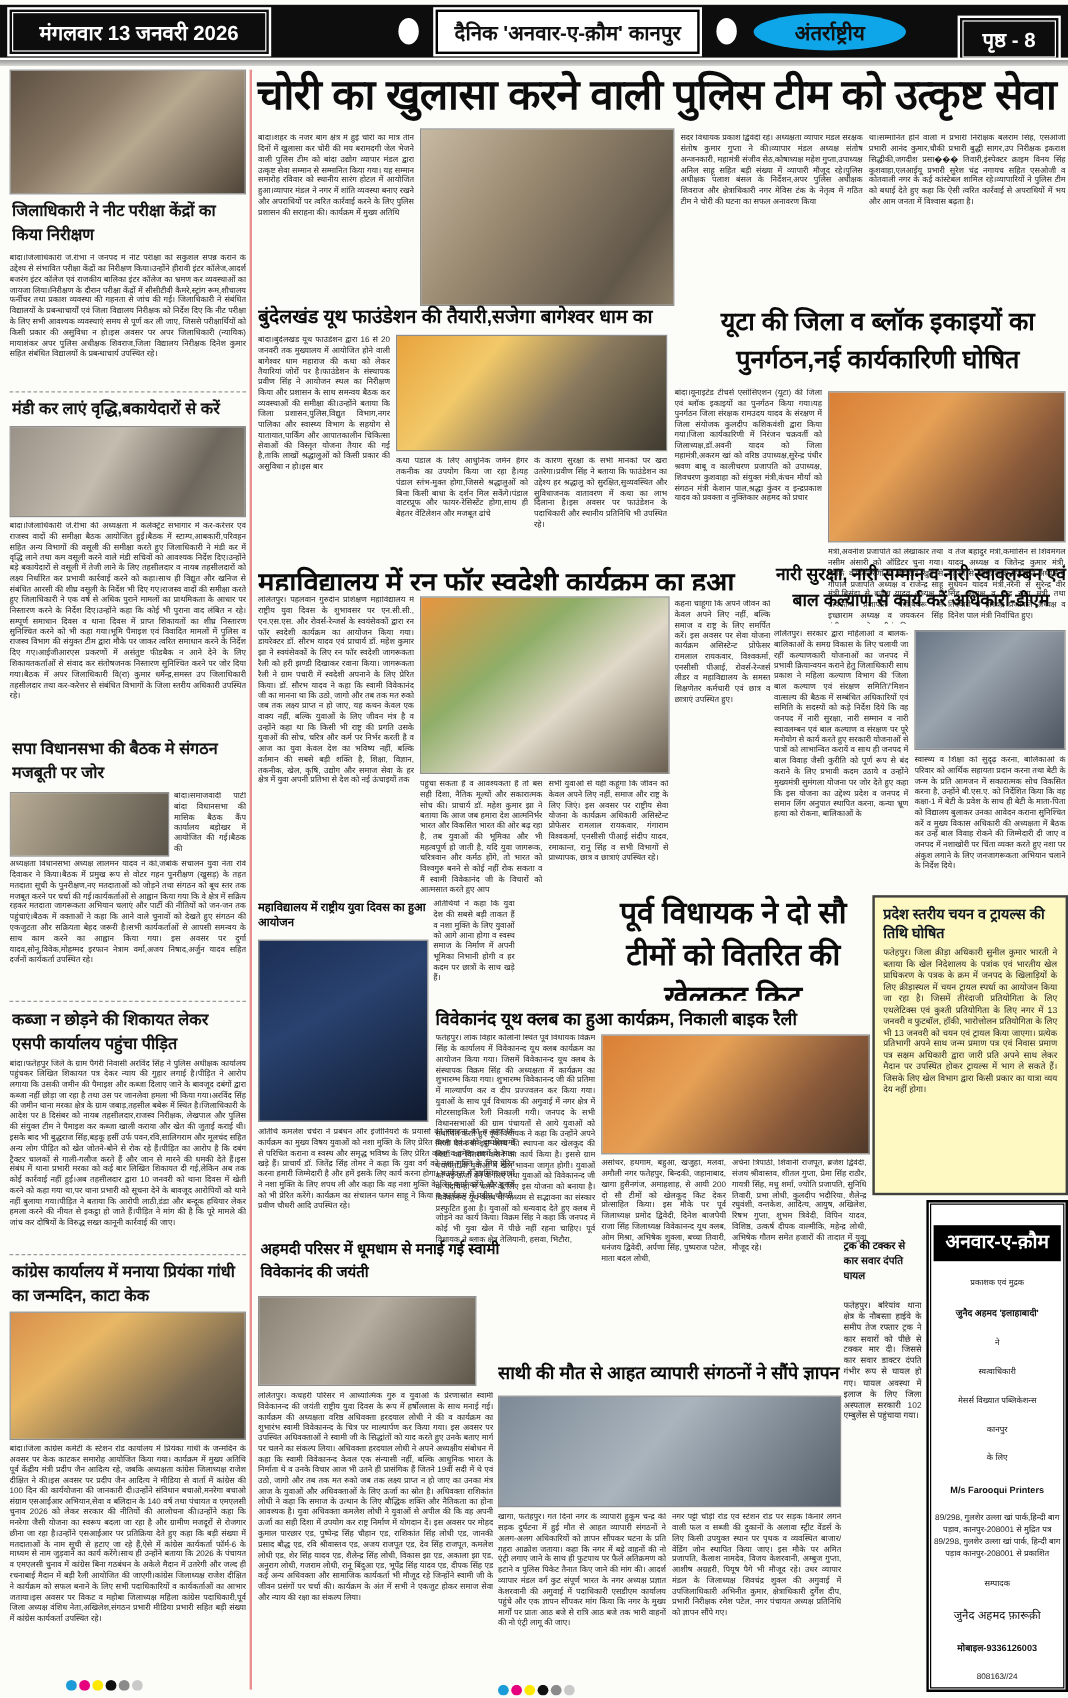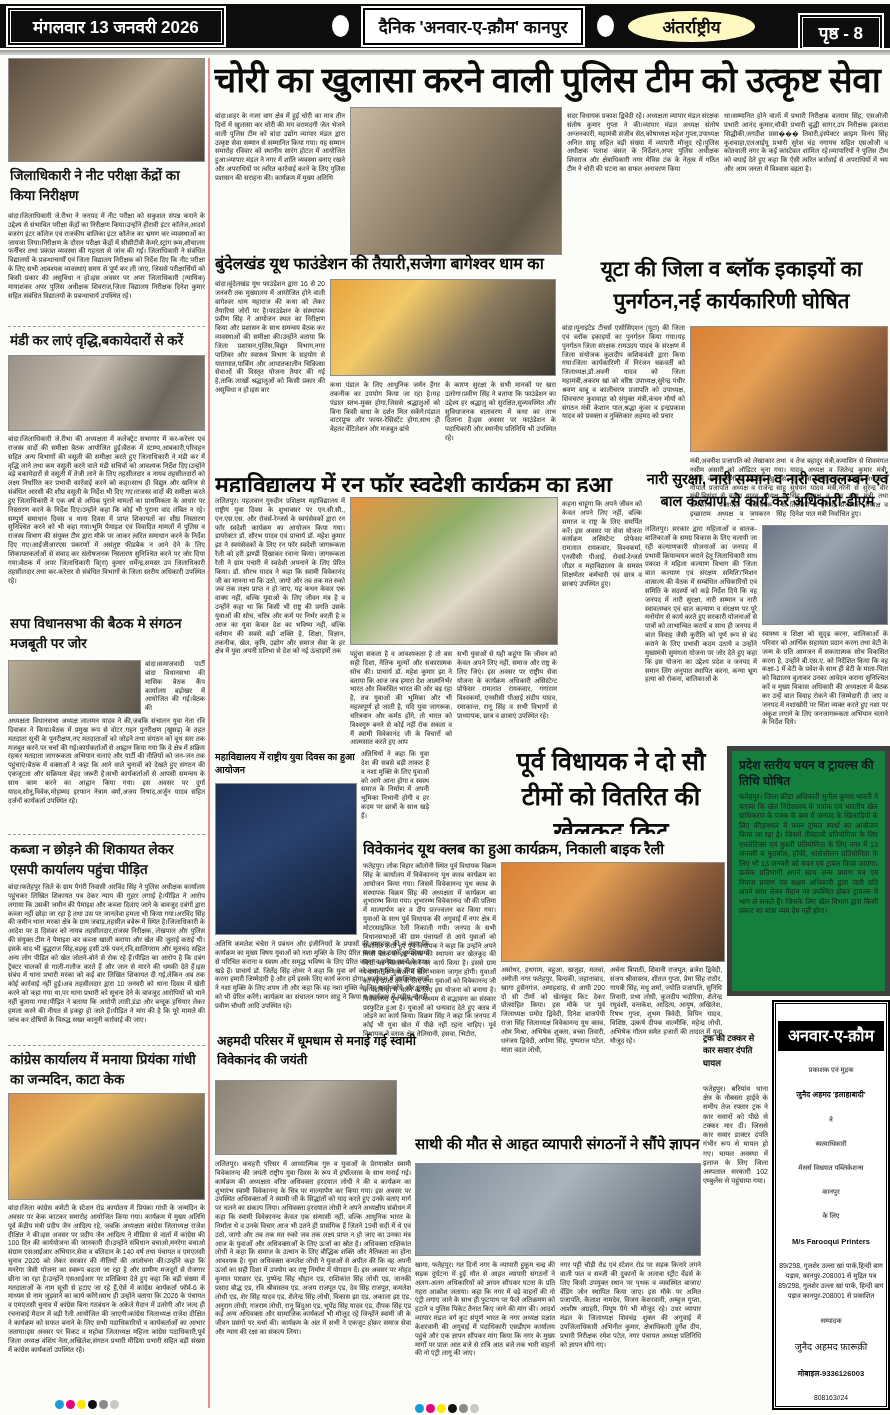--- a/index.html
+++ b/index.html
@@ -5,21 +5,21 @@
   * { margin:0; padding:0; box-sizing:border-box; }
   body { background:#e8e8e4; font-family:"Liberation Sans", sans-serif; }
   .page { position:relative; width:890px; height:1415px; margin:0 auto; background:#fcfcf9; overflow:hidden; }
   .abs { position:absolute; overflow:hidden; }
 
   
   .mast { position:absolute; left:0; top:4px; width:890px; height:44px; background:#0d0d0d; display:flex; align-items:center; }
   .mast .datebox { margin-left:10px; border:1px solid #fff; outline:2px solid #fff; outline-offset:2px; color:#fff; font-weight:bold; font-size:17px; padding:4px 22px; }
   .mast .wdot { width:17px; height:22px; border-radius:50%; background:#fff; margin:0 14px; }
   .mast .titlebox { background:#fff; color:#111; font-weight:bold; font-size:17px; padding:5px 14px; border:2px solid #000; box-shadow:0 0 0 2px #fff; }
-  .mast .oval { background:#fef9c3; color:#111; font-weight:bold; font-size:17px; padding:4px 34px; border-radius:50%; }
+  .mast .oval { background:#0ea5e9; color:#111; font-weight:bold; font-size:17px; padding:4px 34px; border-radius:50%; }
   .mast .pagebox { margin-left:auto; margin-right:10px; border:1px solid #fff; outline:2px solid #fff; outline-offset:2px; color:#fff; font-weight:bold; font-size:17px; padding:3px 16px;margin-top:12px; }
   .shadowline { position:absolute; left:0; top:50px; width:890px; height:5px; background:linear-gradient(#9a9a9a,#d8d8d4); }
 
   .vrule { position:absolute; left:208px; top:58px; width:2px; height:1350px; background:#e89090; }
 
   
   .t { font-size:6.7px; line-height:1.32; text-align:justify; color:#1c1c1c; }
   .h-small { font-weight:bold; color:#141414; font-size:13.5px; line-height:1.45; }
   .h-lead { font-weight:bold; color:#0c0c0c; font-size:35px; line-height:1.25; letter-spacing:-0.5px; }
   .h-sec { font-weight:bold; color:#0c0c0c; }
@@ -35,21 +35,21 @@
   .ph-d { background:linear-gradient(140deg,#d98f4a 0%,#e8b765 30%,#7a6a52 70%,#4e4639 100%); }
   .ph-e { background:linear-gradient(130deg,#e8a33c 0%,#f2c969 30%,#8a7a5e 60%,#3f3a30 100%); }
   .ph-f { background:linear-gradient(125deg,#c8b9a2 0%,#97876f 40%,#62584a 80%,#8a7c66 100%); }
   .ph-h { background:linear-gradient(150deg,#1c2f55 0%,#29426f 40%,#101a2e 100%); }
   .ph-i { background:linear-gradient(130deg,#d97f35 0%,#e6a055 35%,#8a5a3a 70%,#503a2a 100%); }
   .ph-j { background:linear-gradient(140deg,#e8953f 0%,#8fae68 35%,#e0d8c8 60%,#6a5f50 100%); }
   .ph-k { background:linear-gradient(135deg,#6a7585 0%,#9aa4ae 40%,#4d5560 100%); }
   .ph-l { background:linear-gradient(125deg,#8a8375 0%,#b5ada0 45%,#5d5649 100%); }
   .ph-m { background:linear-gradient(130deg,#7d8a96 0%,#aab4bd 45%,#55606b 100%); }
 
-  .bluebox { background:#15803d; border:5px solid #404040; padding:6px 7px; }
+  .bluebox { background:#fef9c3; border:2px solid #404040; padding:6px 7px; }
   .bluebox .bh { font-weight:bold; font-size:12px; line-height:1.35; color:#101820; margin-bottom:3px; }
   .bluebox .t { font-size:7.2px; }
 
   .imprint { border:2px solid #000; box-shadow:0 0 0 1px #fff inset, 0 0 0 2px #000 inset; background:#fff; text-align:center; padding:5px 4px 3px; }
   .imprint .ttl { background:#000; color:#fff; font-weight:bold; font-size:16px; padding:3px 2px; margin-bottom:3px; }
   .imprint div { font-size:6.8px; line-height:1.5; color:#111;margin-top:14px; }
   .imprint .b { font-weight:bold; font-size:7.6px; }
   .imprint .big { font-weight:normal; font-size:9.5px;text-align:center; }
   .imprint .sep { border-top:1px dashed #555; margin:3px 8px; height:0; }
 </style>

